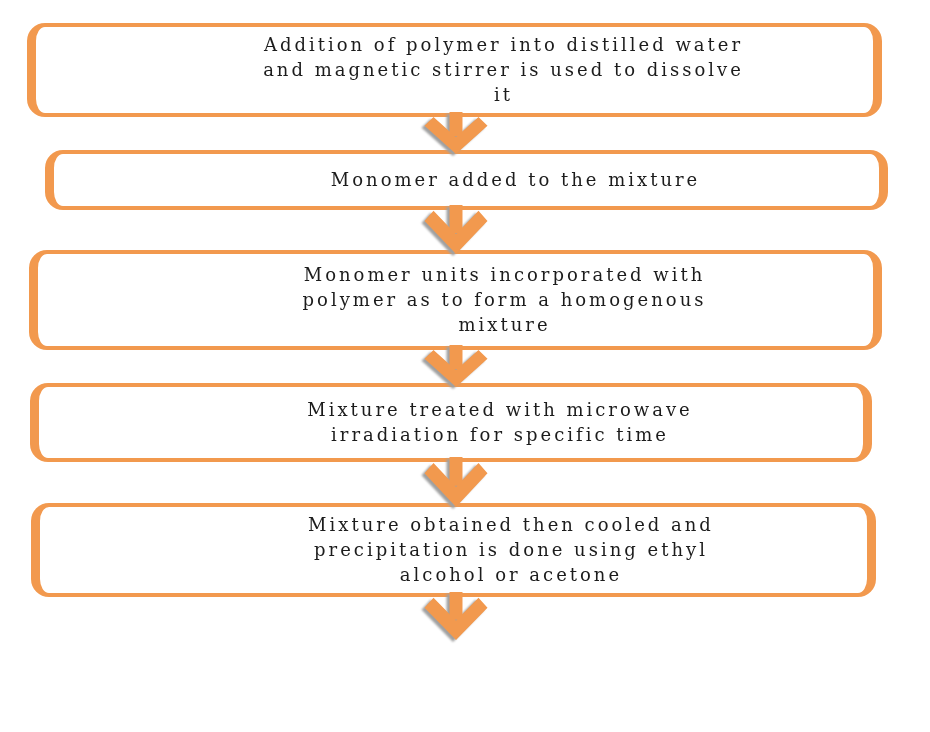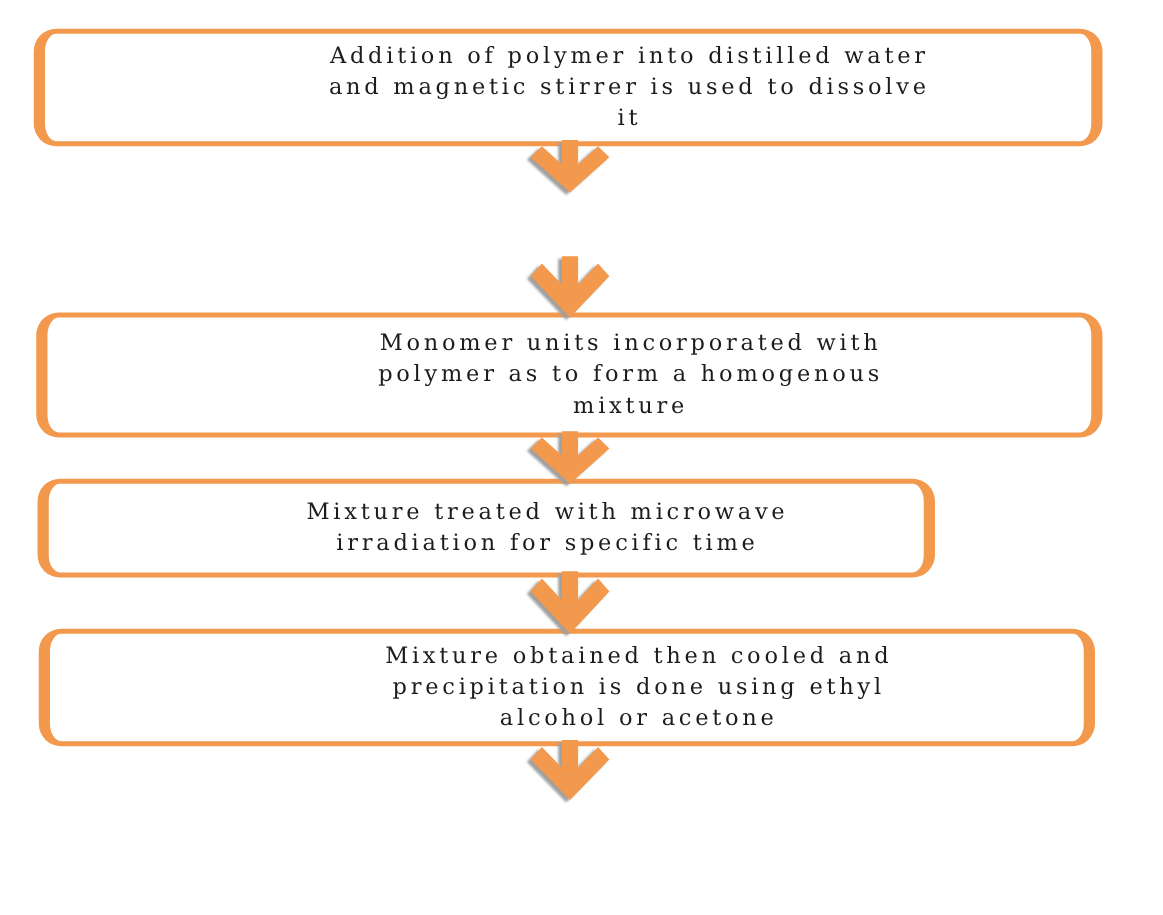--- a/index.html
+++ b/index.html
@@ -40,21 +40,21 @@
     color: var(--text);
     font-size: 18px;
     line-height: 25px;
     letter-spacing: 3px;
     white-space: pre-line;
   }
   
   .b1 { left: 27px;  top: 23px;  width: 855px; height: 94px;  }
   .b2 { left: 45px;  top: 150px; width: 843px; height: 60px;  }
   .b3 { left: 29px;  top: 250px; width: 853px; height: 100px; }
-  .b4 { left: 30px;  top: 383px; width: 718px; height: 79px;  }
+  .b4 { left: 30px;  top: 383px; width: 842px; height: 79px;  }
   .b5 { left: 31px;  top: 503px; width: 845px; height: 94px; padding-left: 17px;  }
   .b6 { left: 32px;  top: 636px; width: 840px; height: 78px;  }
 
   .arrow {
     position: absolute;
     left: 422px;
     width: 68px;
     z-index: 2;
   }
   .a1 { top: 112px; height: 43px; }
@@ -87,20 +87,23 @@
 it</div>
   </div>
 
   <div class="arrow a1">
     <svg viewBox="0 0 68 46" preserveAspectRatio="none">
       <line x1="34" y1="0" x2="34" y2="26"></line>
       <polyline points="7,10 34,36 61,10"></polyline>
     </svg>
   </div>
 
+  <div class="flow-box b2">
+    <div class="box-text">Monomer added to the mixture</div>
+  </div>
 
   <div class="arrow a2">
     <svg viewBox="0 0 68 46" preserveAspectRatio="none">
       <line x1="34" y1="0" x2="34" y2="26"></line>
       <polyline points="7,10 34,36 61,10"></polyline>
     </svg>
   </div>
 
   <div class="flow-box b3">
     <div class="box-text">Monomer units incorporated with

